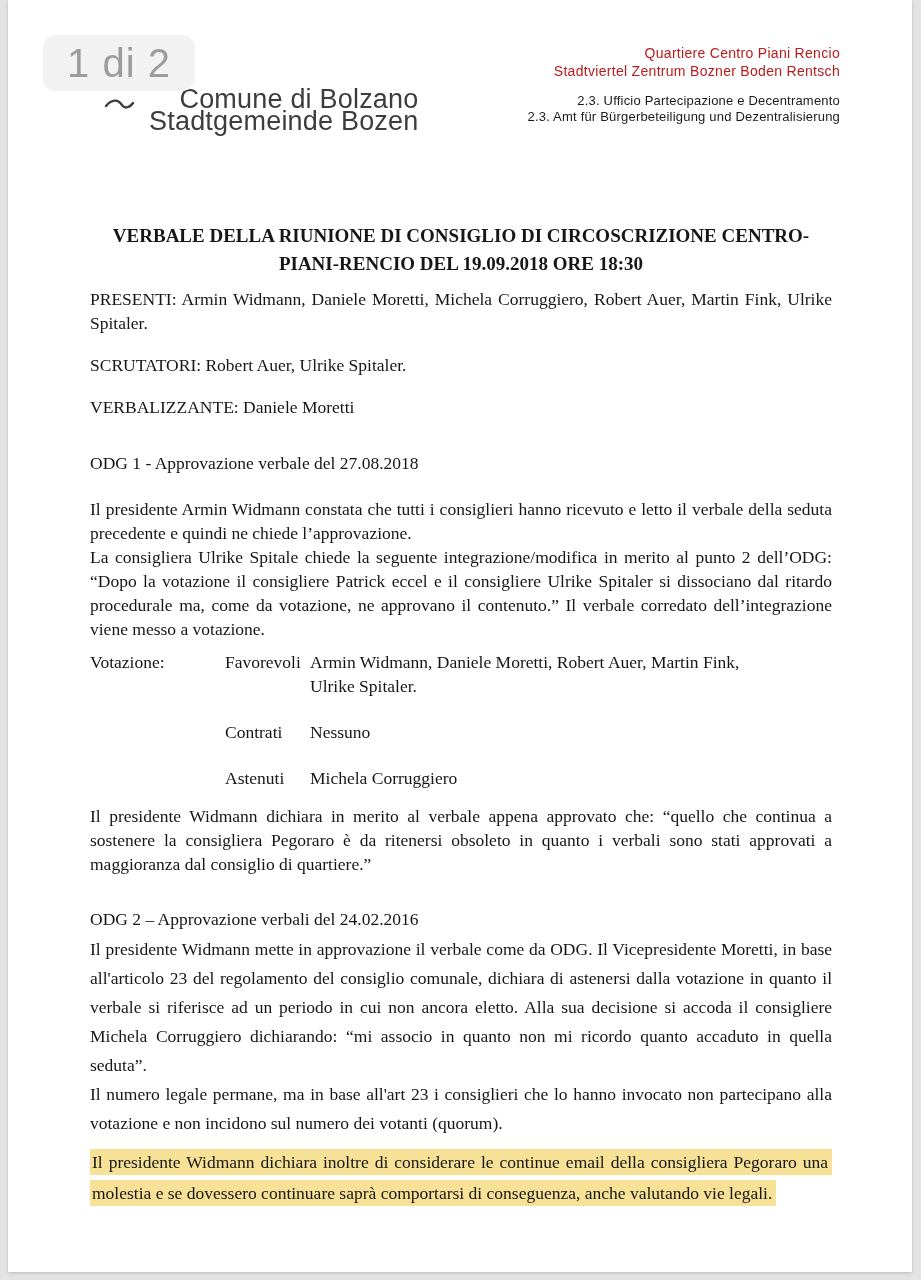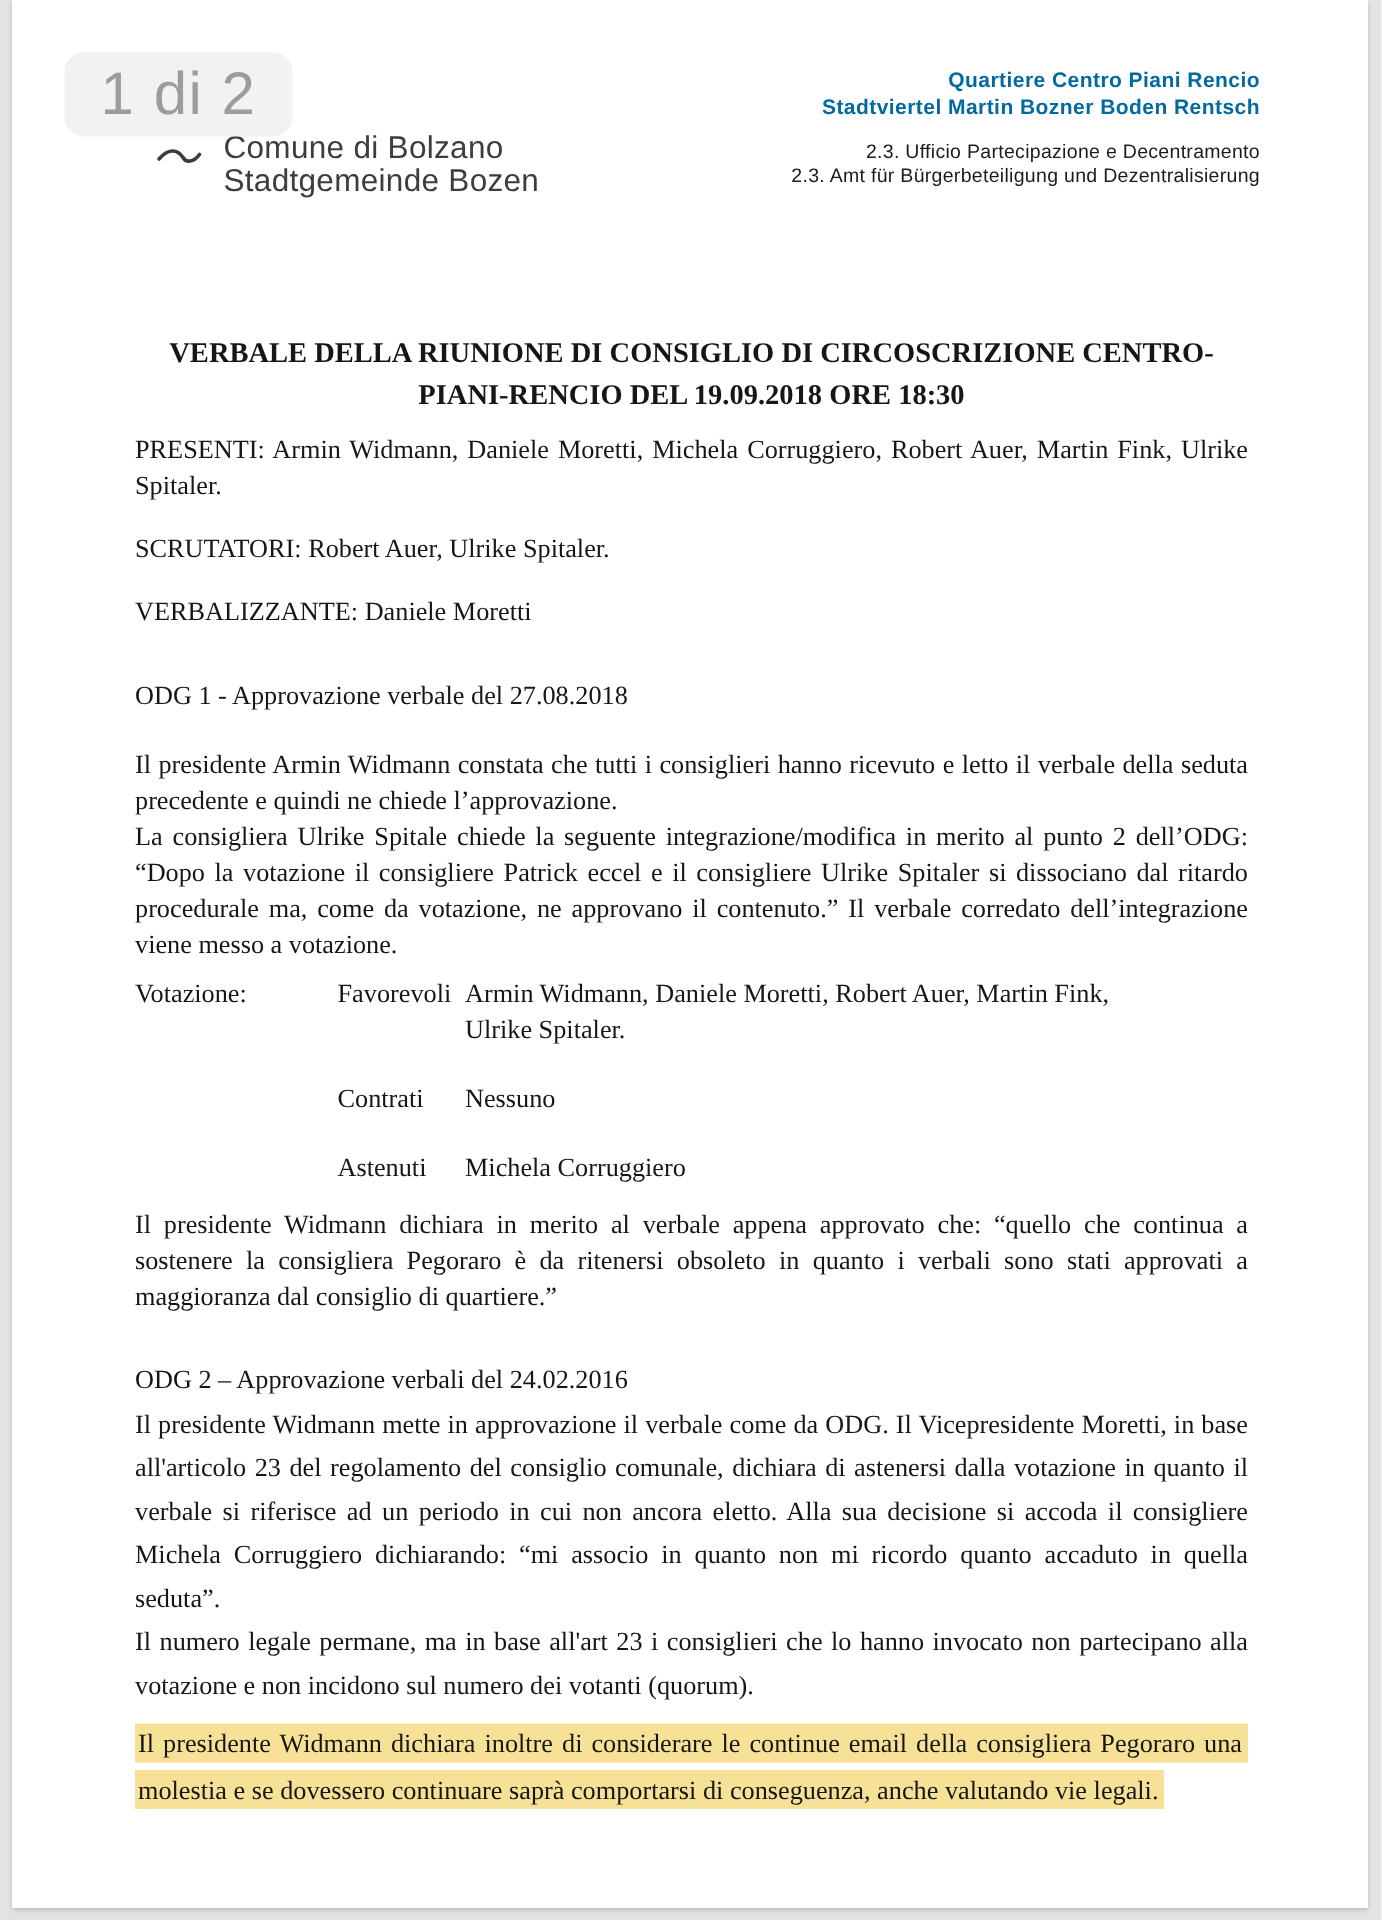--- a/index.html
+++ b/index.html
@@ -21,33 +21,33 @@
 
   
   .logo-block {
     position: absolute;
     top: 88px; left: 95px;
     display: flex; align-items: flex-start;
   }
   .logo-mark { margin-top: 6px; margin-right: 8px; }
   .logo-text {
     font-family: "Liberation Sans", sans-serif;
-    font-size: 21px; line-height: 22px;
-    color: #3d3d3d; 
+    font-size: 27px; line-height: 22px;
+    color: #3d3d3d; text-align: right;
     letter-spacing: 0.2px;
   }
   .letterhead-right {
     position: absolute;
     top: 44px; right: 72px;
     text-align: right;
     font-family: "Liberation Sans", sans-serif;
   }
   .letterhead-right .lh-bold {
-    font-weight: bold; font-size: 14px; line-height: 18px;
-    letter-spacing: 0.3px; color: #0369a1;
+    font-weight: normal; font-size: 14px; line-height: 18px;
+    letter-spacing: 0.3px; color: #b91c1c;
   }
   .letterhead-right .lh-gap { height: 13px; }
   .letterhead-right .lh-reg {
     font-size: 13px; line-height: 16px; color: #1b1b1b;
     letter-spacing: 0.2px;
   }
 
   
   .page-indicator {
     position: absolute;
@@ -100,21 +100,21 @@
 </style>
 </head>
 <body>
 
 <div class="stage">
 
   <div class="page">
 
     <div class="letterhead-right">
       <div class="lh-bold">Quartiere Centro Piani Rencio</div>
-      <div class="lh-bold">Stadtviertel Martin Bozner Boden Rentsch</div>
+      <div class="lh-bold">Stadtviertel Zentrum Bozner Boden Rentsch</div>
       <div class="lh-gap"></div>
       <div class="lh-reg">2.3. Ufficio Partecipazione e Decentramento</div>
       <div class="lh-reg">2.3. Amt für Bürgerbeteiligung und Dezentralisierung</div>
     </div>
 
     <div class="logo-block">
       <span class="logo-mark">
         <svg width="38" height="20" viewBox="0 0 38 20">
           <path d="M3 12 C9 5, 15 5, 19 11 C21 14.5, 26 14.5, 30 9" stroke="#3d3d3d" stroke-width="2.4" fill="none" stroke-linecap="round"></path>
         </svg>

